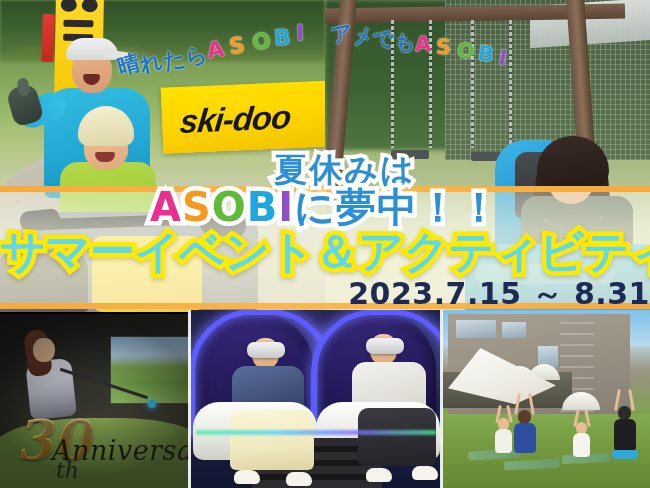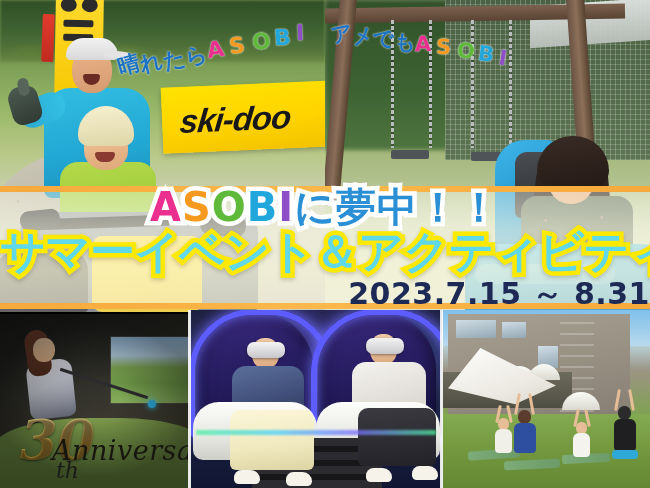--- a/index.html
+++ b/index.html
@@ -376,20 +376,21 @@
       </div>
   </div>
 
   <div class="band">
     <div class="band-wash"></div>
     <div class="band-rule-top"></div>
     <div class="band-rule-bot"></div>
   </div>
 
   <div class="hl-wrap">
+    <div class="hl1">夏休みは</div>
     <div class="hl2-line">
       <span class="hl2"><span class="a">A</span><span class="s">S</span><span class="o">O</span><span class="b">B</span><span class="i">I</span><span class="jp">に夢中！！</span></span>
     </div>
   </div>
 
   <div class="title-main">サマーイベント＆アクティビティ</div>
   <div class="title-date">2023.7.15 ～ 8.31</div>
 
   <div class="bot-row">
 

